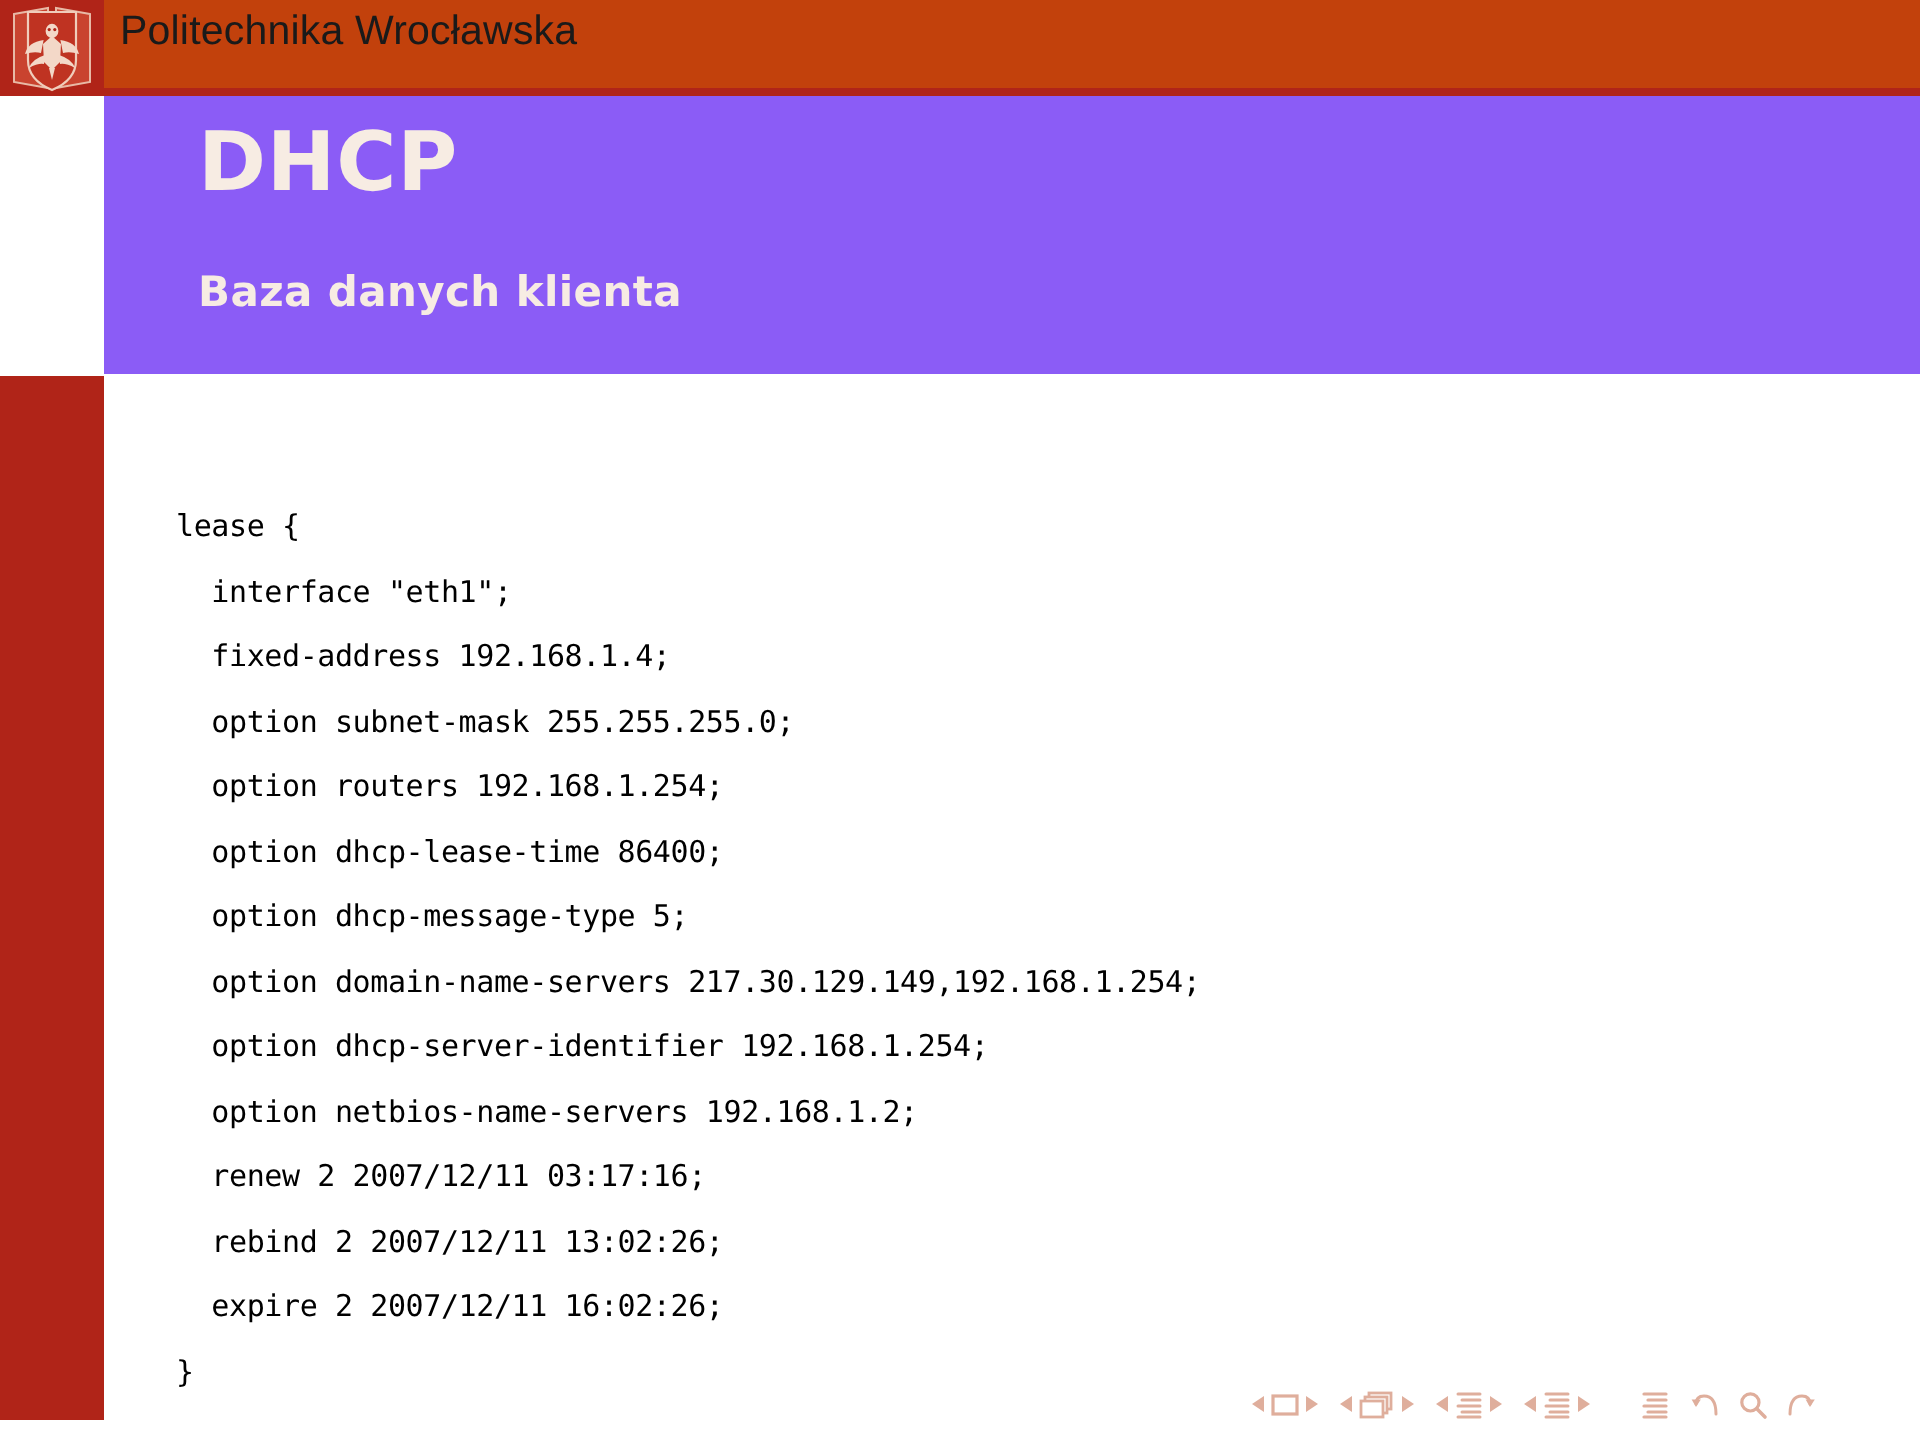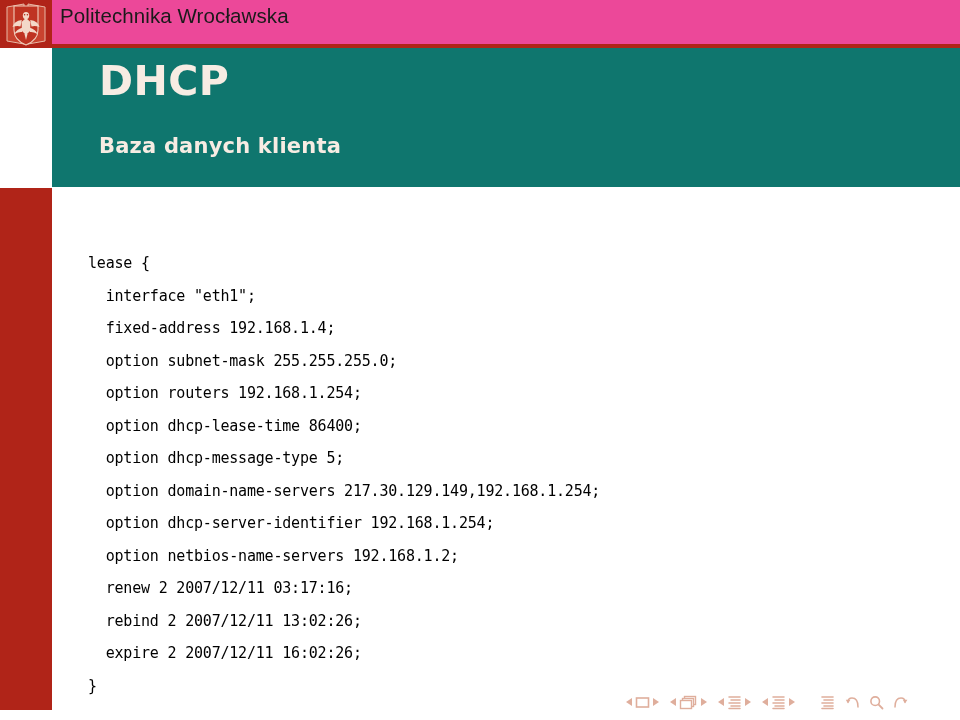--- a/index.html
+++ b/index.html
@@ -13,21 +13,21 @@
     position: relative;
     overflow: hidden;
     font-family: "Liberation Sans", sans-serif;
   }
 
   
   #logo-strip {
     position: absolute;
     left: 0; top: 0;
     width: 960px; height: 48px;
-    background: #ec4899;
+    background: #c2410c;
   }
   #logo-mark {
     position: absolute;
     left: 0; top: 0;
     width: 52px; height: 48px;
     background: #b02418;
   }
   #logo-mark svg { display: block; }
   #institution-name {
     position: absolute;
@@ -47,21 +47,21 @@
     width: 908px;
     height: 4px;
     background: #b02418;
   }
 
   
   #title-band {
     position: absolute;
     left: 0; top: 48px;
     width: 960px; height: 139px;
-    background: #0f766e;
+    background: #8b5cf6;
   }
   #title-band-notch {
     position: absolute;
     left: 0; top: 0;
     width: 52px; height: 139px;
     background: #ffffff;
   }
   #slide-title {
     position: absolute;
     left: 99px;

